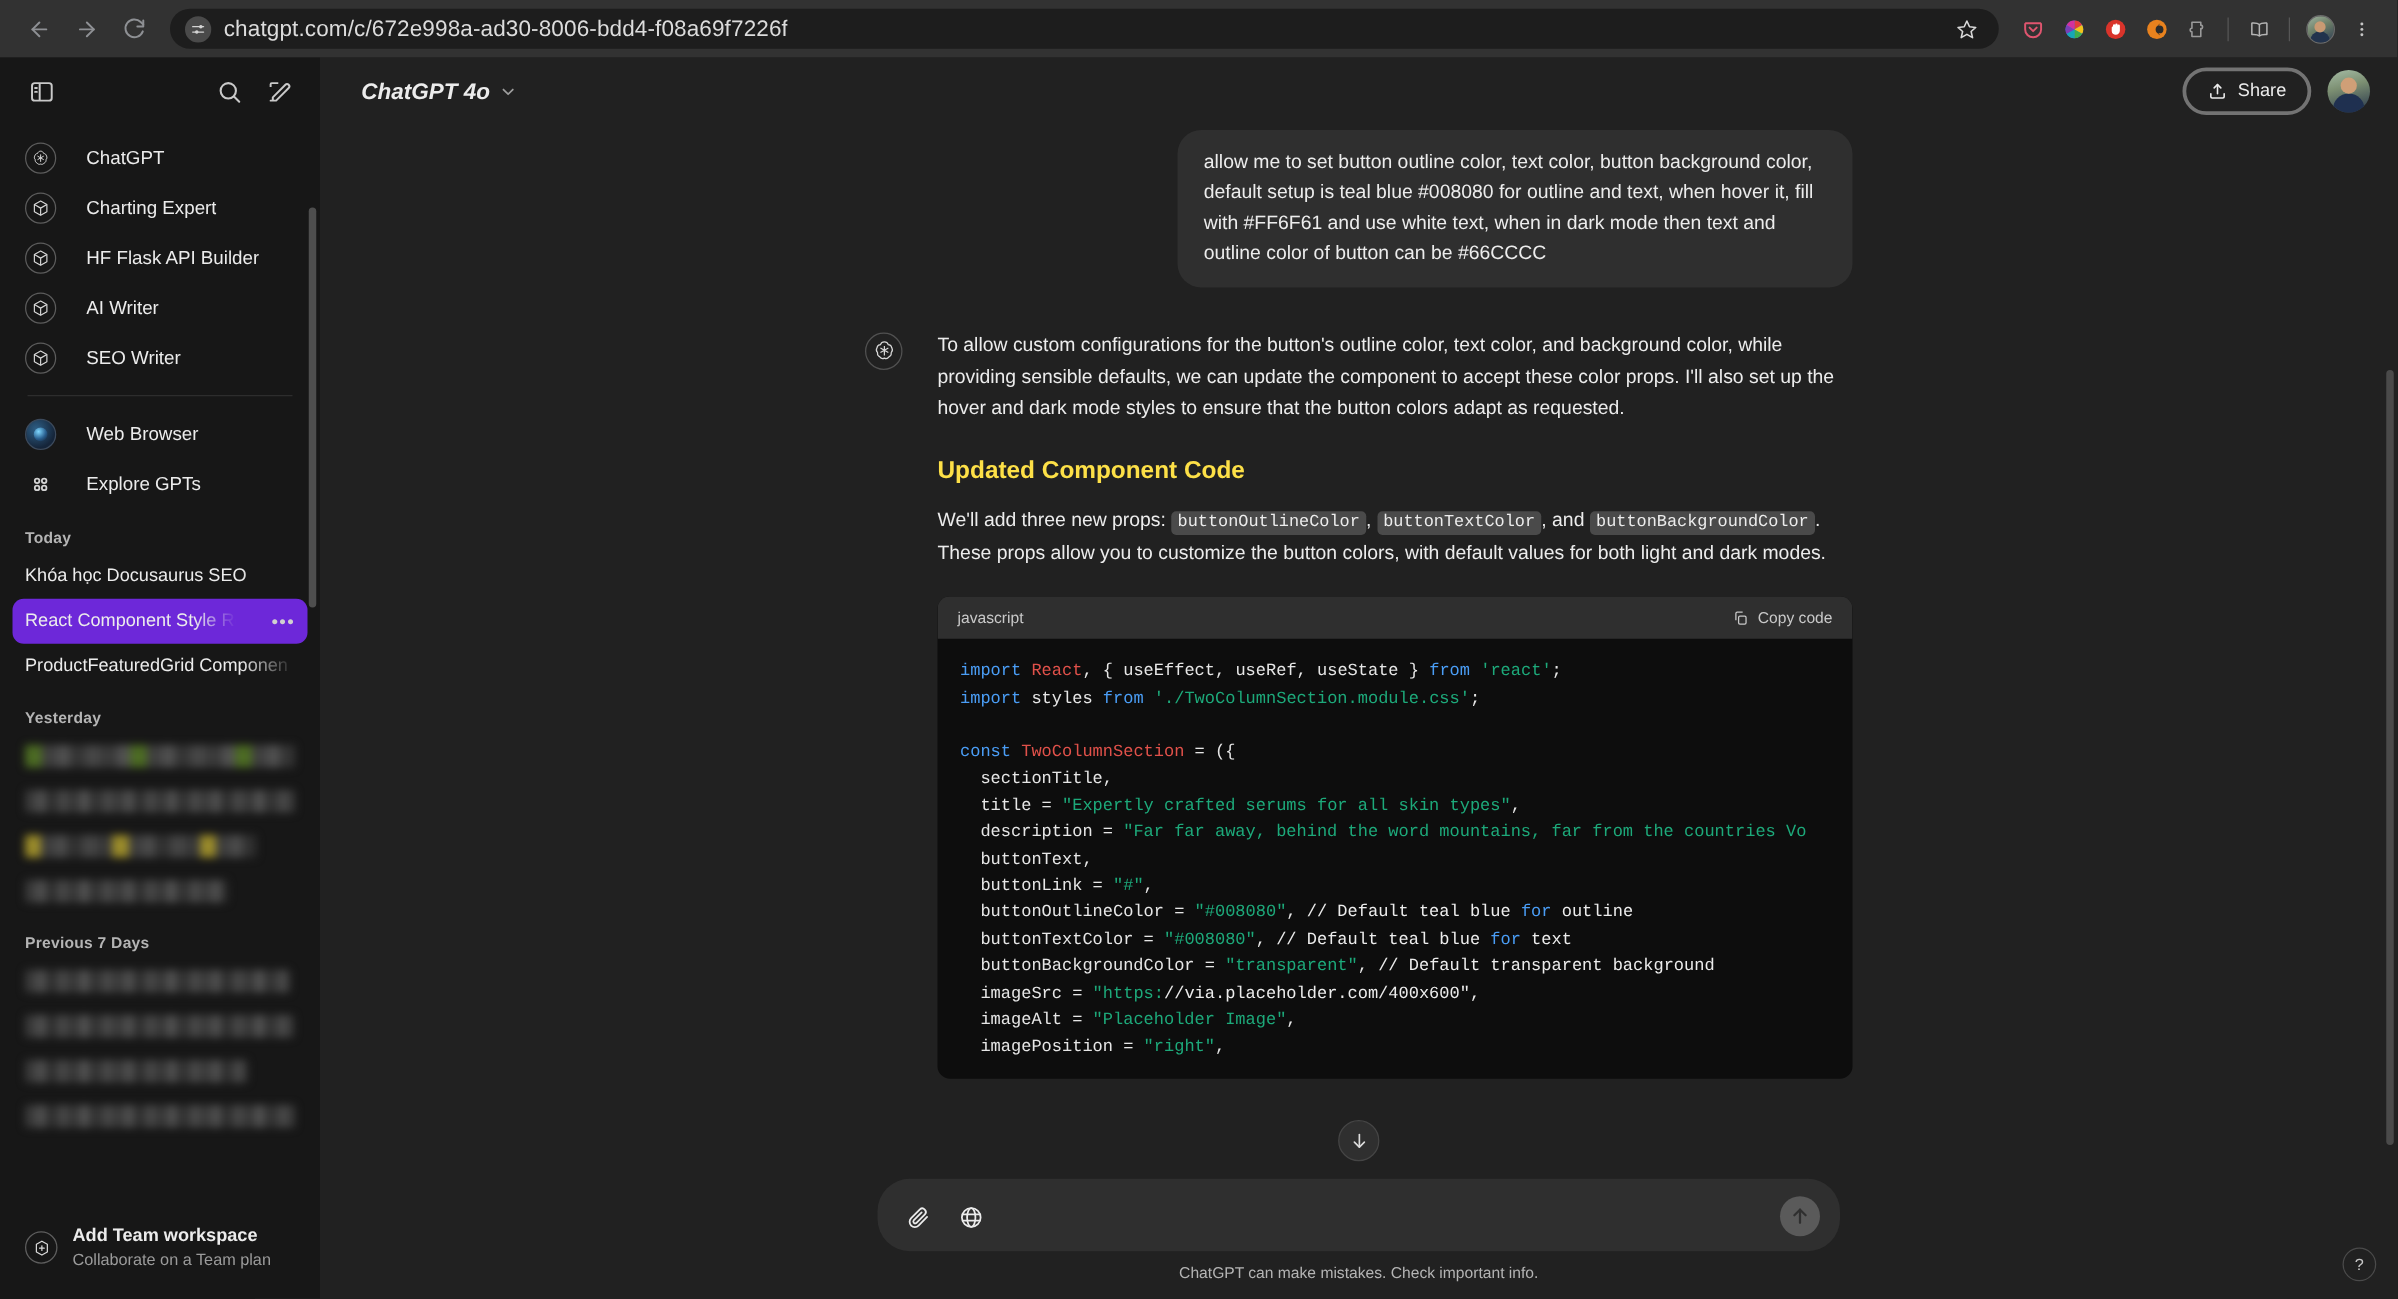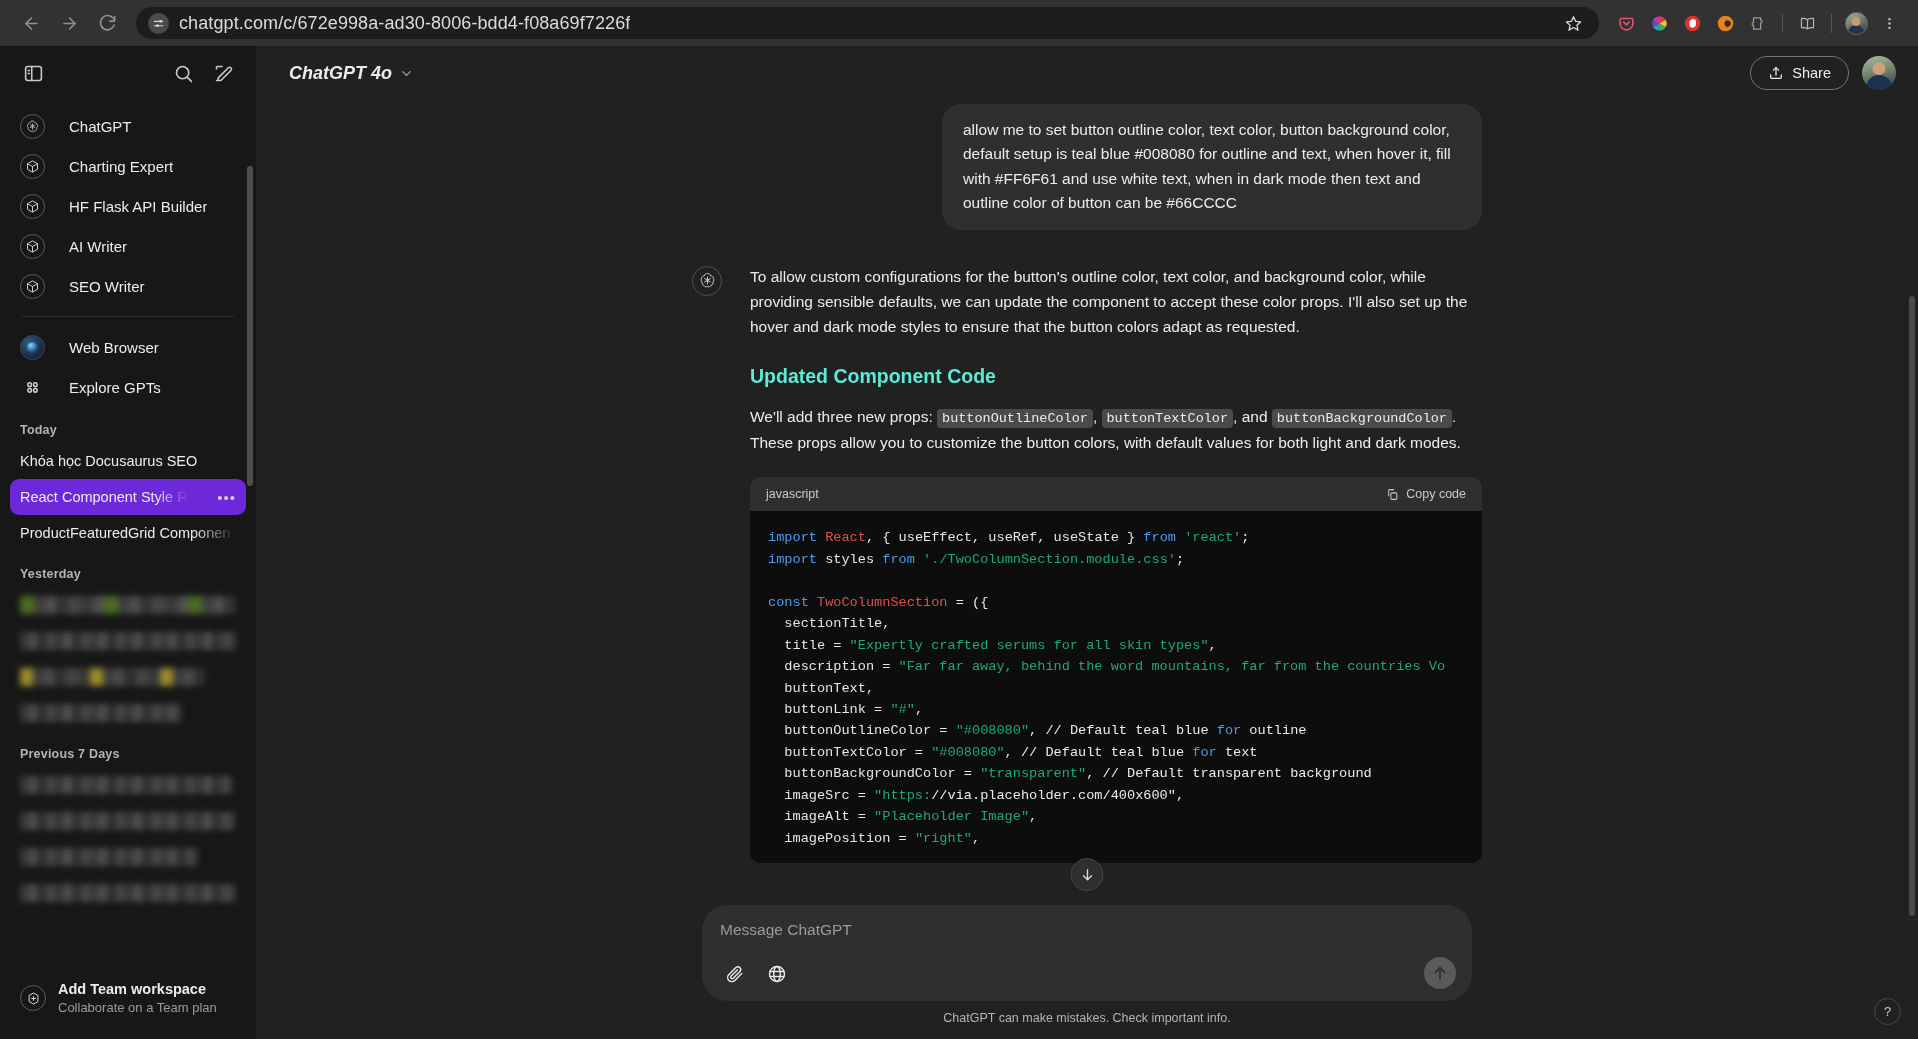--- a/index.html
+++ b/index.html
@@ -193,21 +193,21 @@
   .model-pill {
     display: flex; align-items: center; gap: 7px;
     padding: 7px 11px; border-radius: 9px; cursor: pointer; font-style: italic;
   }
   .model-name { color: #ececec; font-size: 18px; font-weight: bold; }
   .chev { color: #9d9d9d; display: flex; }
   .chev svg { width: 15px; height: 15px; }
   .head-right { display: flex; align-items: center; gap: 13px; }
   .share-btn {
     display: flex; align-items: center; gap: 8px;
-    border: 1px solid #737373; border-radius: 20px;
+    border: 3px solid #737373; border-radius: 20px;
     padding: 8px 17px; color: #ececec; font-size: 14.5px;
     cursor: pointer; background: transparent;
   }
   .share-btn svg { width: 16px; height: 16px; }
   .user-avatar {
     width: 34px; height: 34px; border-radius: 50%;
     background: linear-gradient(165deg,#a6bda6 0%,#7c8f72 40%,#26344a 100%);
     position: relative; overflow: hidden; cursor: pointer;
   }
   .user-avatar::before {
@@ -239,21 +239,21 @@
   .asst-avatar {
     width: 30px; height: 30px; border-radius: 50%;
     border: 1px solid #515151; flex-shrink: 0; margin-top: 2px;
     display: flex; align-items: center; justify-content: center;
     color: #d8d8d8;
   }
   .asst-avatar svg { width: 19px; height: 19px; }
   .asst-body { flex: 1; min-width: 0; color: #ececec; }
   .asst-body p { font-size: 15.5px; line-height: 1.62; margin-bottom: 22px; }
   .asst-body h3 {
-    font-size: 19.5px; font-weight: bold; margin: 26px 0 16px 0; color: #5eead4;
+    font-size: 19.5px; font-weight: bold; margin: 26px 0 16px 0; color: #fde047;
   }
   code.inline {
     background: #4a4a4a; border-radius: 4px;
     font-family: "Liberation Mono", monospace;
     font-size: 13.5px; padding: 2px 5px; color: #ececec;
     white-space: nowrap;
   }
 
   
   .code-block {
@@ -656,21 +656,20 @@
       <div class="scroll-down">
         <svg viewBox="0 0 24 24" fill="none" stroke="currentColor" stroke-width="2" stroke-linecap="round" stroke-linejoin="round">
             <line x1="12" y1="4" x2="12" y2="19"></line>
             <polyline points="6 13 12 19 18 13"></polyline>
           </svg>
       </div>
     </div>
 
     <div class="composer-wrap">
       <div class="composer">
-        <div class="composer-ph">Message ChatGPT</div>
         <div class="composer-tools">
           <div class="tool-btn">
             <svg viewBox="0 0 24 24" fill="none" stroke="currentColor" stroke-width="1.7" stroke-linecap="round" stroke-linejoin="round">
                 <path d="M20 11.5 11.8 19.7a5 5 0 0 1-7.1-7.1l8.4-8.4a3.4 3.4 0 0 1 4.8 4.8l-8.3 8.3a1.8 1.8 0 0 1-2.5-2.5l7.7-7.7"></path>
               </svg>
           </div>
           <div class="tool-btn">
             <svg viewBox="0 0 24 24" fill="none" stroke="currentColor" stroke-width="1.7">
                 <circle cx="12" cy="12" r="9"></circle>
                 <ellipse cx="12" cy="12" rx="4" ry="9"></ellipse>

